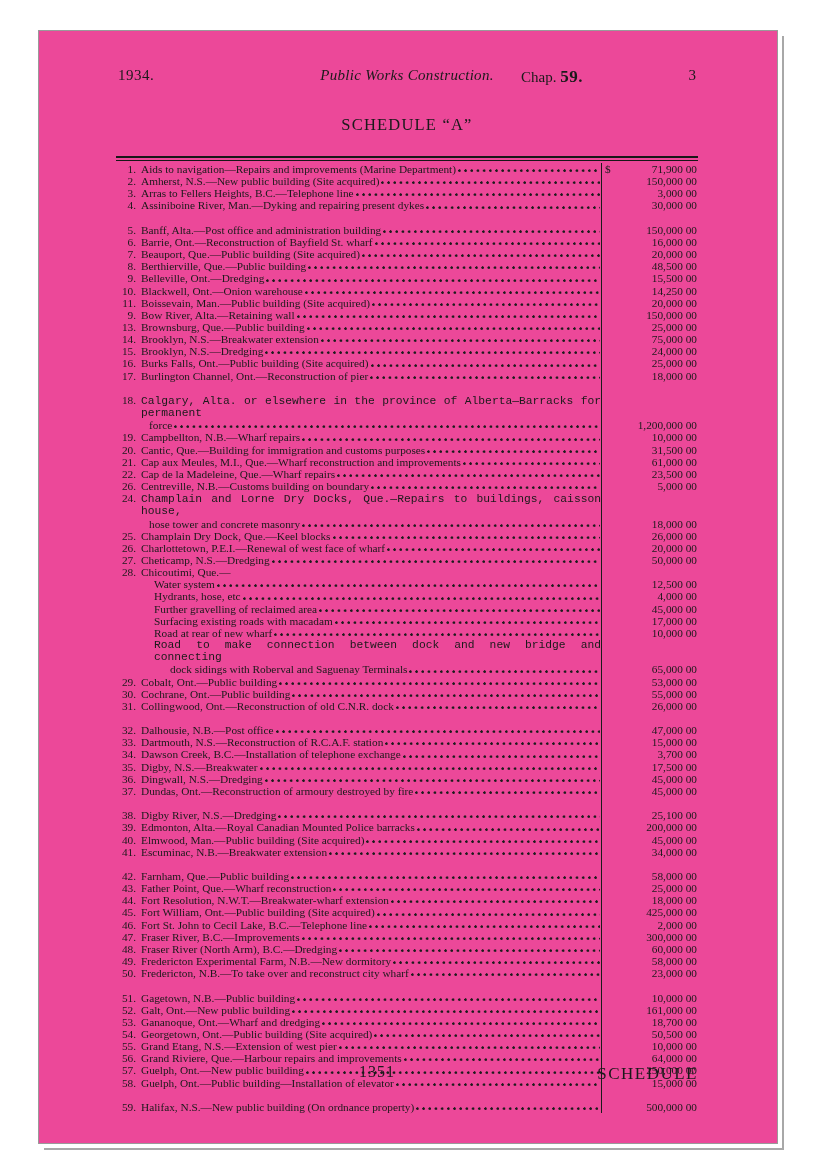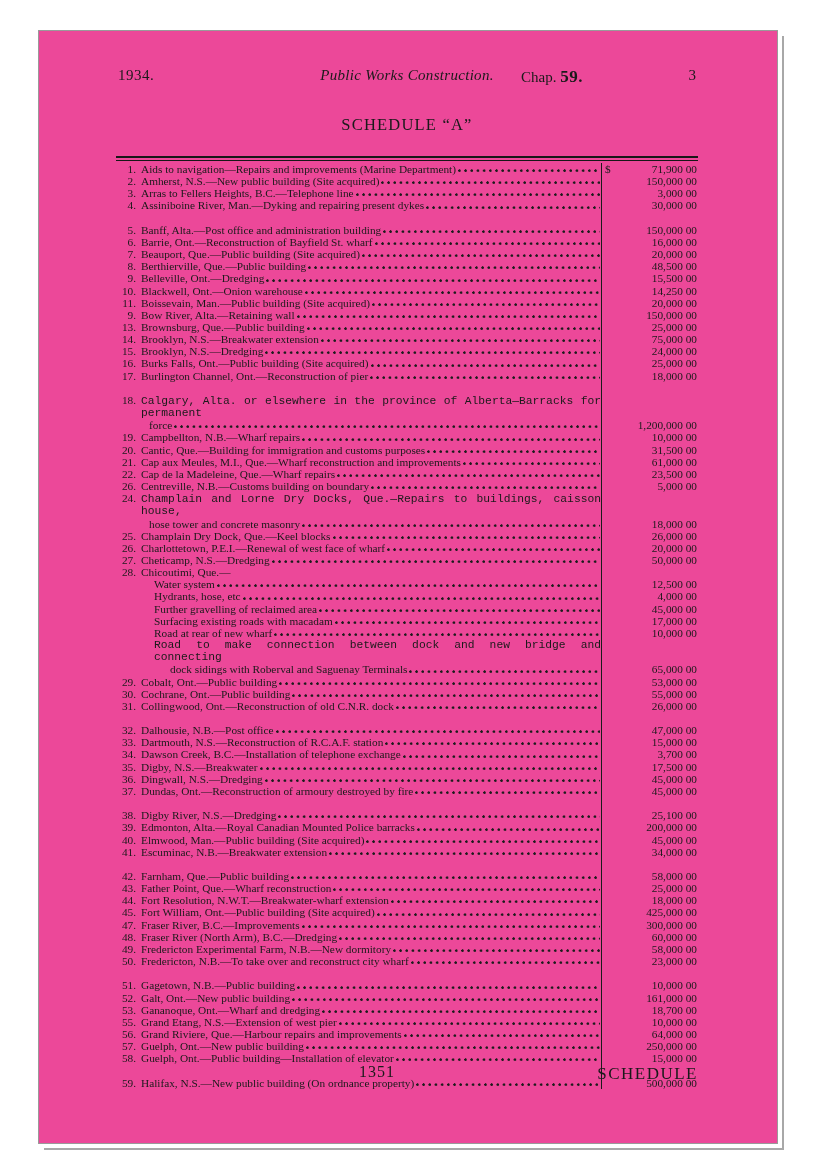--- a/index.html
+++ b/index.html
@@ -518,20 +518,28 @@
       </div>
       <div class="row">
         <span class="num">45.</span>
         <span class="txt">Fort William, Ont.—Public building (Site acquired)</span>
         <span class="leader"></span>
         <span class="amt">
           <span class="val">425,000 00</span>
         </span>
       </div>
       <div class="row">
+        <span class="num">46.</span>
+        <span class="txt">Fort St. John to Cecil Lake, B.C.—Telephone line</span>
+        <span class="leader"></span>
+        <span class="amt">
+          <span class="val">2,000 00</span>
+        </span>
+      </div>
+      <div class="row">
         <span class="num">47.</span>
         <span class="txt">Fraser River, B.C.—Improvements</span>
         <span class="leader"></span>
         <span class="amt">
           <span class="val">300,000 00</span>
         </span>
       </div>
       <div class="row">
         <span class="num">48.</span>
         <span class="txt">Fraser River (North Arm), B.C.—Dredging</span>
@@ -575,20 +583,28 @@
         <span class="amt">
           <span class="val">161,000 00</span>
         </span>
       </div>
       <div class="row">
         <span class="num">53.</span>
         <span class="txt">Gananoque, Ont.—Wharf and dredging</span>
         <span class="leader"></span>
         <span class="amt">
           <span class="val">18,700 00</span>
+        </span>
+      </div>
+      <div class="row">
+        <span class="num">54.</span>
+        <span class="txt">Georgetown, Ont.—Public building (Site acquired)</span>
+        <span class="leader"></span>
+        <span class="amt">
+          <span class="val">50,500 00</span>
         </span>
       </div>
       <div class="row">
         <span class="num">55.</span>
         <span class="txt">Grand Etang, N.S.—Extension of west pier</span>
         <span class="leader"></span>
         <span class="amt">
           <span class="val">10,000 00</span>
         </span>
       </div>

